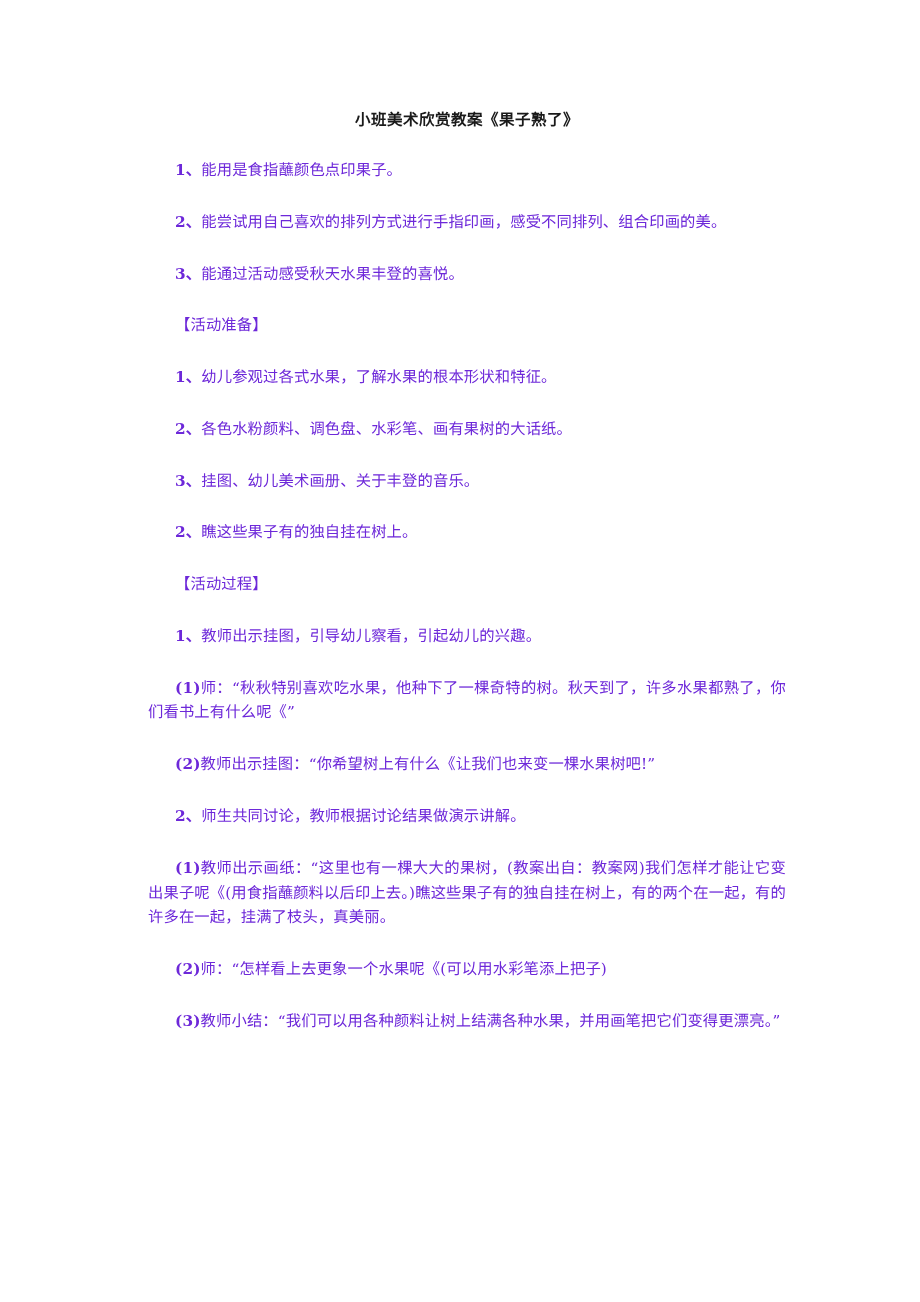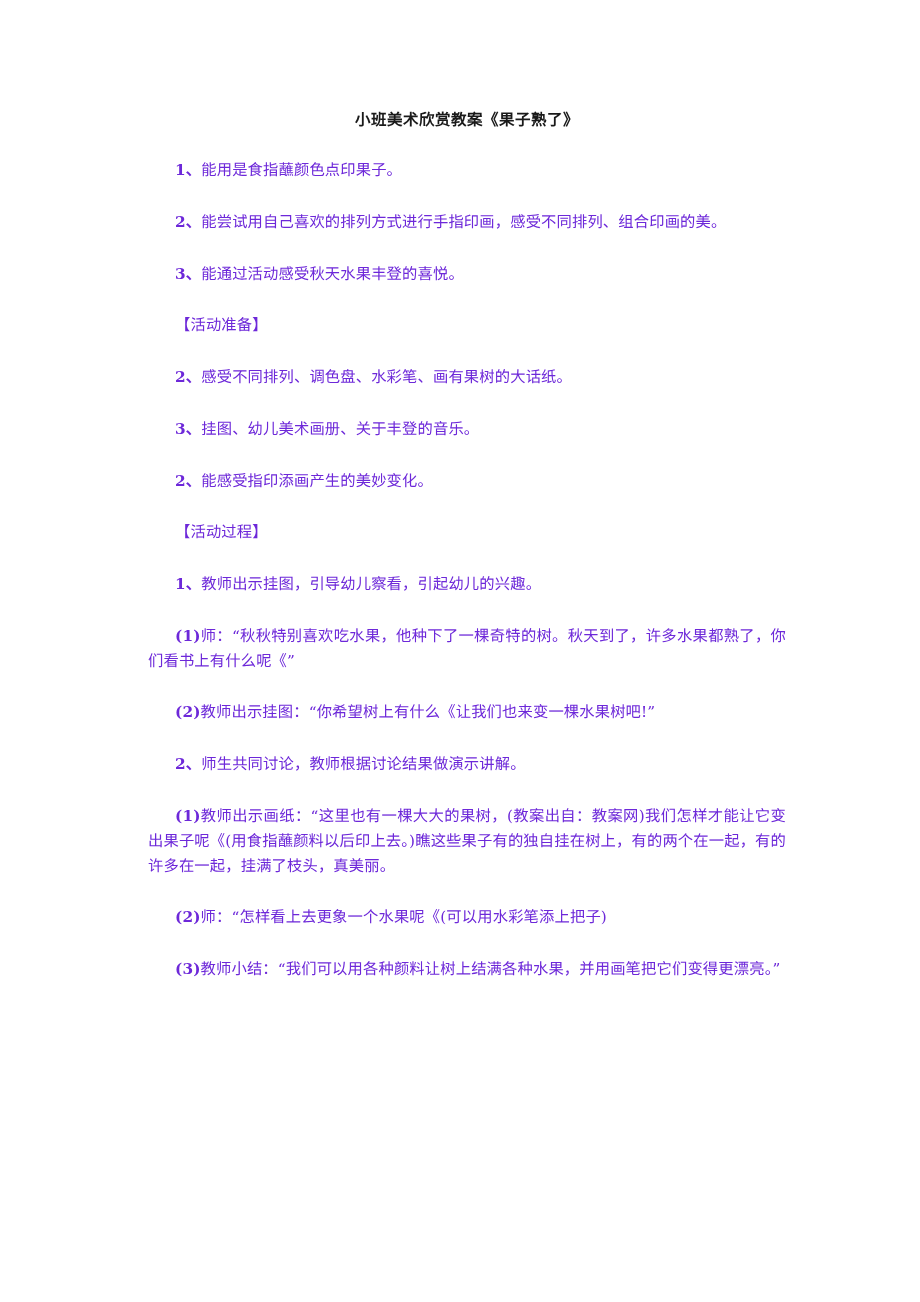--- a/index.html
+++ b/index.html
@@ -80,23 +80,24 @@
 <div class="page">
   <div class="doc-body">
 
     <h1 class="doc-title">小班美术欣赏教案《果子熟了》</h1>
 
     <div id="blocks-container">
         <p class="para indent"><span class="enum">1、</span><span>能用是食指蘸颜色点印果子。</span></p>
         <p class="para indent"><span class="enum">2、</span><span>能尝试用自己喜欢的排列方式进行手指印画，感受不同排列、组合印画的美。</span></p>
         <p class="para indent"><span class="enum">3、</span><span>能通过活动感受秋天水果丰登的喜悦。</span></p>
         <p class="para heading"><span>【活动准备】</span></p>
-        <p class="para indent"><span class="enum">2、</span><span>感受不同排列、调色盘、水彩笔、画有果树的大话纸。</span></p>
+        <p class="para indent"><span class="enum">1、</span><span>幼儿参观过各式水果，了解水果的根本形状和特征。</span></p>
+        <p class="para indent"><span class="enum">2、</span><span>各色水粉颜料、调色盘、水彩笔、画有果树的大话纸。</span></p>
         <p class="para indent"><span class="enum">3、</span><span>挂图、幼儿美术画册、关于丰登的音乐。</span></p>
-        <p class="para indent"><span class="enum">2、</span><span>能感受指印添画产生的美妙变化。</span></p>
+        <p class="para indent"><span class="enum">2、</span><span>瞧这些果子有的独自挂在树上。</span></p>
         <p class="para heading"><span>【活动过程】</span></p>
         <p class="para indent"><span class="enum">1、</span><span>教师出示挂图，引导幼儿察看，引起幼儿的兴趣。</span></p>
         <p class="para indent"><span class="enum">(1)</span><span>师：“秋秋特别喜欢吃水果，他种下了一棵奇特的树。秋天到了，许多水果都熟了，你们看书上有什么呢《”</span></p>
         <p class="para indent"><span class="enum">(2)</span><span>教师出示挂图：“你希望树上有什么《让我们也来变一棵水果树吧!”</span></p>
         <p class="para indent"><span class="enum">2、</span><span>师生共同讨论，教师根据讨论结果做演示讲解。</span></p>
         <p class="para indent"><span class="enum">(1)</span><span>教师出示画纸：“这里也有一棵大大的果树，(教案出自：教案网)我们怎样才能让它变出果子呢《(用食指蘸颜料以后印上去。)瞧这些果子有的独自挂在树上，有的两个在一起，有的许多在一起，挂满了枝头，真美丽。</span></p>
         <p class="para indent"><span class="enum">(2)</span><span>师：“怎样看上去更象一个水果呢《(可以用水彩笔添上把子)</span></p>
         <p class="para indent"><span class="enum">(3)</span><span>教师小结：“我们可以用各种颜料让树上结满各种水果，并用画笔把它们变得更漂亮。”</span></p>
       </div>
 

